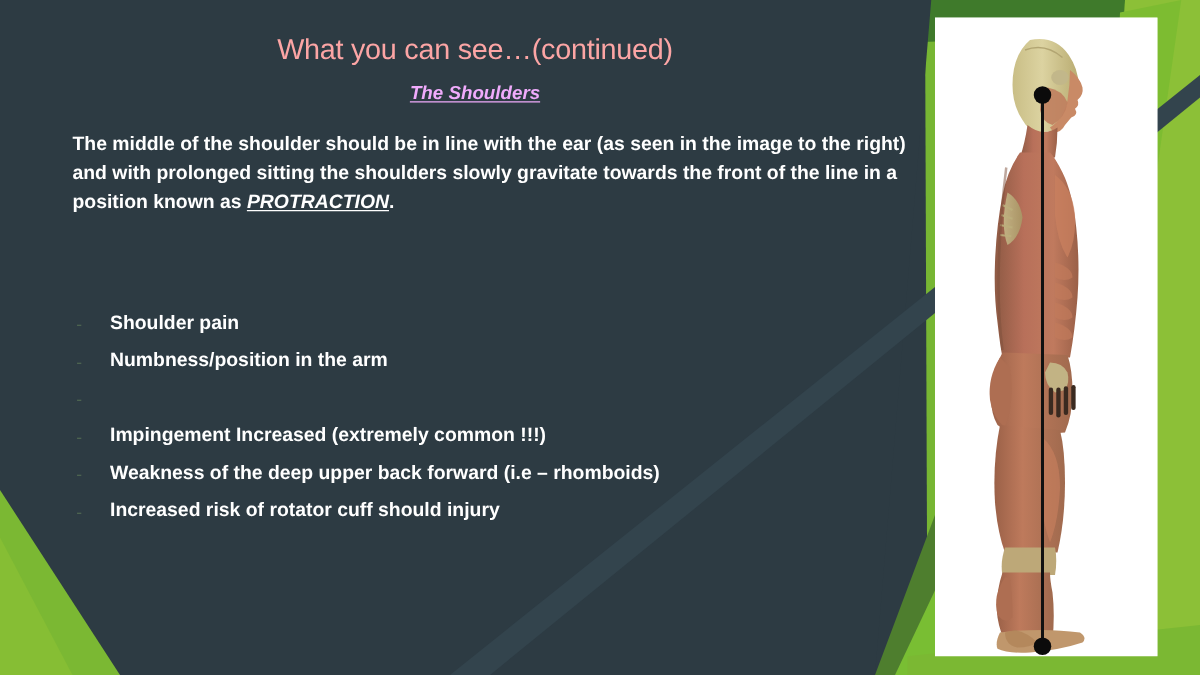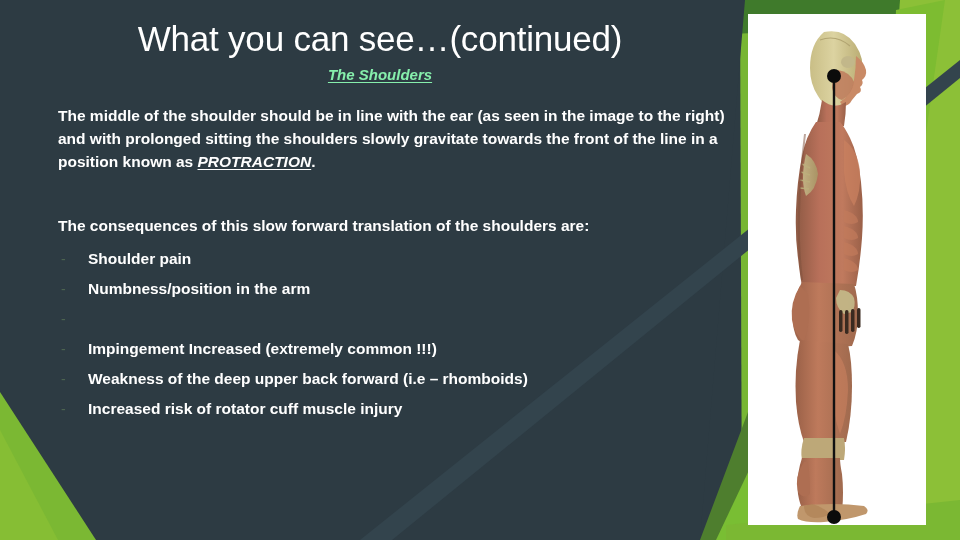--- a/index.html
+++ b/index.html
@@ -28,33 +28,33 @@
   
   #title-area {
     position: absolute;
     left: 40px;
     top: 18px;
     width: 680px;
     text-align: center;
   }
 
   #slide-title {
-    font-size: 35px;
+    font-size: 23px;
     line-height: 42px;
-    color: #ffffff;
+    color: #fca5a5;
     letter-spacing: -0.2px;
     white-space: nowrap;
   }
 
   #slide-subtitle {
     margin-top: 6px;
     font-size: 15px;
     font-weight: bold;
     font-style: italic;
-    color: #86efac;
+    color: #f0abfc;
     text-decoration: underline;
     text-underline-offset: 2px;
   }
 
   
   #body-area {
     position: absolute;
     left: 58px;
     top: 104px;
     width: 672px;
@@ -182,21 +182,20 @@
 
   <div id="title-area">
     <div id="slide-title">What you can see…(continued)</div>
     <div id="slide-subtitle">The Shoulders</div>
   </div>
 
   <div id="body-area">
 
     <p id="intro-paragraph"><span>The middle of the shoulder should be in line with the ear (as seen in the image to the right) and with prolonged sitting the shoulders slowly gravitate towards the front of the line in a position known as </span><span class="emph">PROTRACTION</span><span>.</span></p>
 
-    <p id="consequences-lead">The consequences of this slow forward translation of the shoulders are:</p>
 
     <ul id="bullet-list">
       <li>
         <span class="dash">-</span>
         <span>Shoulder pain</span>
       </li>
       <li>
         <span class="dash">-</span>
         <span>Numbness/position in the arm</span>
       </li>
@@ -206,21 +205,21 @@
       <li>
         <span class="dash">-</span>
         <span>Impingement Increased (extremely common !!!)</span>
       </li>
       <li>
         <span class="dash">-</span>
         <span>Weakness of the deep upper back forward (i.e – rhomboids)</span>
       </li>
       <li>
         <span class="dash">-</span>
-        <span>Increased risk of rotator cuff muscle injury</span>
+        <span>Increased risk of rotator cuff should injury</span>
       </li>
     </ul>
   </div>
 
   <div id="image-panel">
     <svg id="figure-svg" viewBox="0 0 178 511" preserveAspectRatio="none">
 
       <defs>
         <linearGradient id="skullGrad" x1="0" y1="0" x2="1" y2="0">
           <stop offset="0%" stop-color="#C9BE86"></stop>

